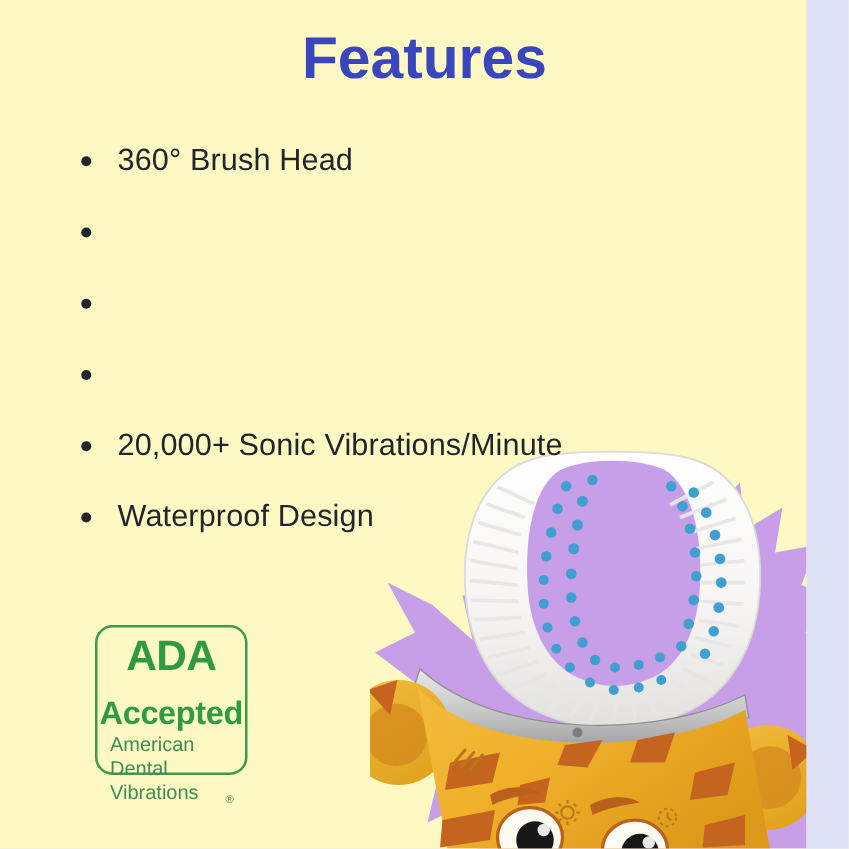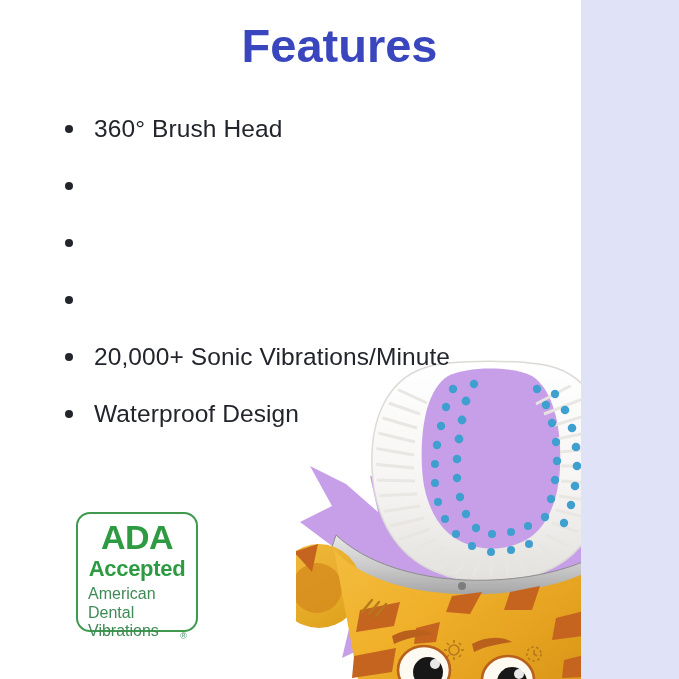--- a/index.html
+++ b/index.html
@@ -8,24 +8,24 @@
   }
   body {
     width: 679px;
     height: 679px;
     font-family: "Liberation Sans", sans-serif;
     background: #e0e3f7;
   }
 
   #canvas {
     position: relative;
-    width: 581px;
+    width: 645px;
     height: 679px;
     overflow: hidden;
-    background: #ffffff;
+    background: #fef9c3;
   }
 
   
   #page-title {
     position: absolute;
     left: 0;
     top: 20px;
     width: 679px;
     text-align: center;
     font-size: 47px;
@@ -85,21 +85,21 @@
     left: 296px;
     top: 360px;
     width: 383px;
     height: 319px;
   }
 
   
   #ada-seal {
     position: absolute;
     left: 76px;
-    top: 512px;
+    top: 500px;
     width: 122px;
     height: 120px;
     border: 2px solid #3f9a4e;
     border-radius: 14px;
     background: transparent;
     box-sizing: border-box;
     padding: 5px 8px 4px 8px;
     display: flex;
     flex-direction: column;
     align-items: center;
@@ -112,26 +112,26 @@
     line-height: 1.02;
     margin-top: 1px;
   }
   .ada-rule {
     width: 100%;
     height: 1px;
     background: #6bb27a;
     margin: 1px 0 0 0;
   }
   #ada-accepted {
-    font-size: 22px;
+    font-size: 26px;
     font-weight: bold;
     color: #2e9b43;
     letter-spacing: -0.3px;
     line-height: 1.1;
-    margin-top: 1px;
+    margin-top: 12px;
   }
   #ada-org {
     width: 100%;
     margin-top: 3px;
     position: relative;
   }
   .ada-org-line {
     font-size: 16px;
     color: #3f8a57;
     line-height: 1.17;

